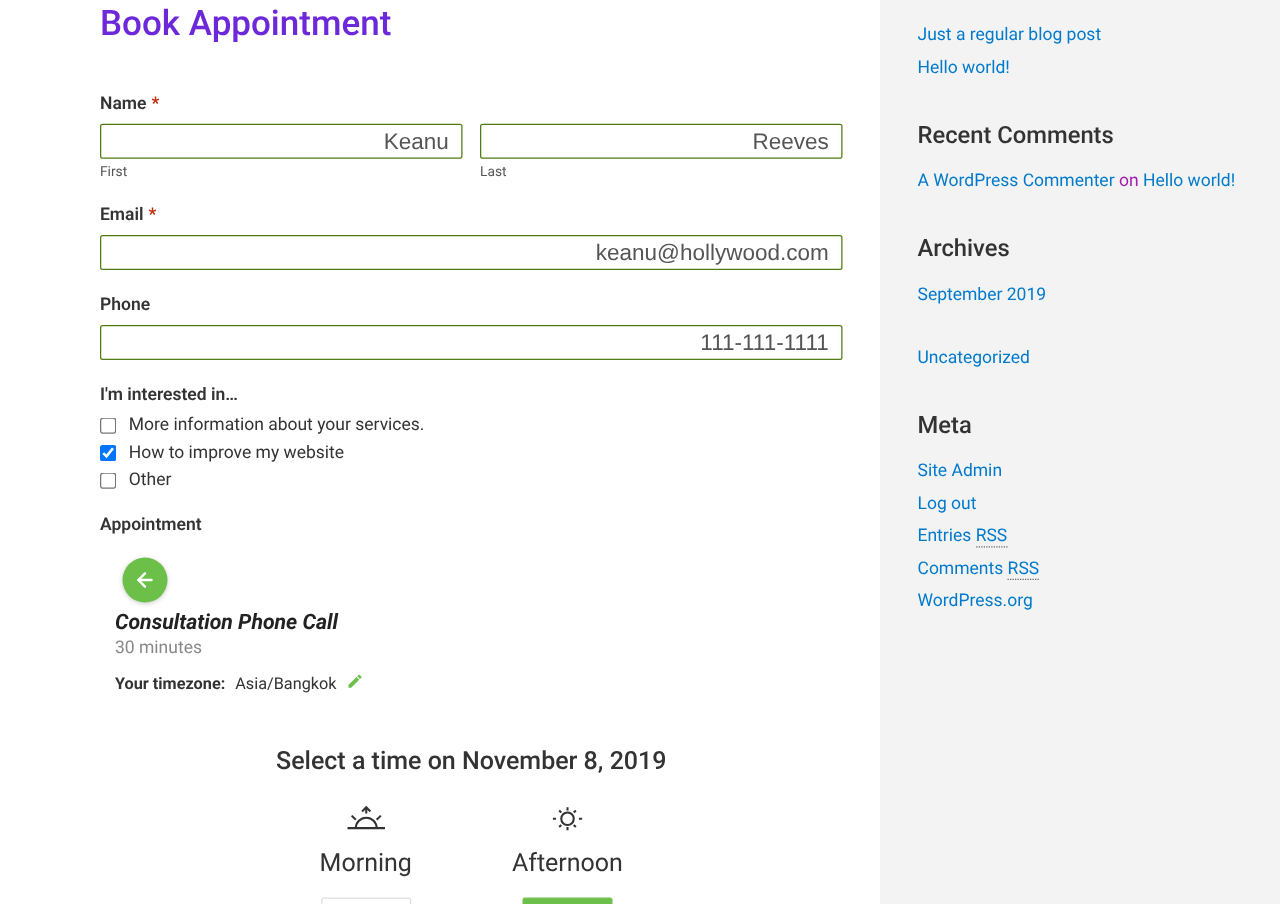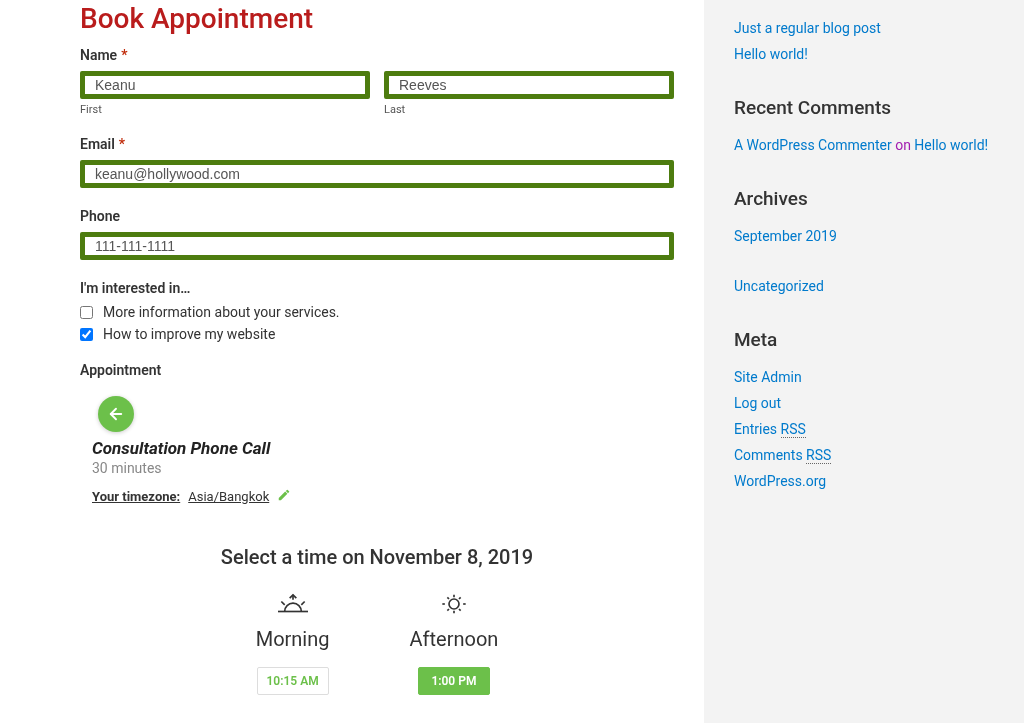--- a/index.html
+++ b/index.html
@@ -19,43 +19,44 @@
     padding: 0 30px 20px 80px;
   }
   .sidebar {
     width: 320px;
     background: #f3f3f3;
     padding: 20px 30px;
   }
   .page-title {
     font-size: 28px;
     font-weight: 500;
-    color: #b91c1c;
-    margin-bottom: 12px;
+    color: #6d28d9;
+    margin-bottom: 40px;
     margin-top: 2px;
   }
   .field-group { margin-bottom: 20px; }
   .field-label {
     font-weight: 600;
     color: #333;
     font-size: 14px;
     margin-bottom: 8px;
     display: block;
   }
   .required { color: #c02b0a; margin-left: 4px; }
   .name-row { display: flex; gap: 14px; }
   .name-col { flex: 1; display: flex; flex-direction: column; }
   .text-input {
     width: 100%;
     padding: 6px 10px;
-    border: 5px solid #4d7c0f;
+    border: 1px solid #4d7c0f;
     border-radius: 2px;
-    font-size: 14px;
+    font-size: 18px;
     color: #555;
     height: 28px;
+    text-align: right;
   }
   .sub-label { font-size: 11px; color: #555; margin-top: 4px; }
   .full-input { width: 100%; }
   .checkbox-row {
     display: flex;
     align-items: center;
     gap: 10px;
     margin-bottom: 6px;
     font-size: 14px;
     color: #333;
@@ -82,21 +83,20 @@
     cursor: pointer;
   }
   .service-block { padding-left: 12px; }
   .service-title { font-size: 17px; font-weight: 700; color: #222; font-style: italic; }
   .service-duration { font-size: 14px; color: #888; margin-top: 2px; margin-bottom: 12px;}
   .timezone-row {
     display: flex;
     align-items: center;
     gap: 8px;
     font-size: 13px;
-    text-decoration: underline;
   }
   .timezone-row .bold { font-weight: 700; }
   .edit-icon { color: #6cc04a; cursor: pointer; }
   .select-time-title {
     font-size: 20px;
     font-weight: 500;
     text-align: center;
     margin-top: 40px;
     margin-bottom: 24px;
     color: #333;
@@ -185,20 +185,24 @@
     <div class="field-group">
       <label class="field-label">I'm interested in…</label>
       <div class="checkbox-row">
         <input type="checkbox" style="">
         <span>More information about your services.</span>
       </div>
       <div class="checkbox-row">
         <input type="checkbox" checked="" style="">
         <span>How to improve my website</span>
       </div>
+      <div class="checkbox-row">
+        <input type="checkbox" style="">
+        <span>Other</span>
+      </div>
     </div>
 
     <div class="appointment-label">Appointment</div>
 
     <div class="back-btn">
       <svg width="18" height="18" viewBox="0 0 24 24" fill="none" stroke="currentColor" stroke-width="2.5" stroke-linecap="round" stroke-linejoin="round">
           <line x1="19" y1="12" x2="5" y2="12"></line>
           <polyline points="12 19 5 12 12 5"></polyline>
         </svg>
     </div>

